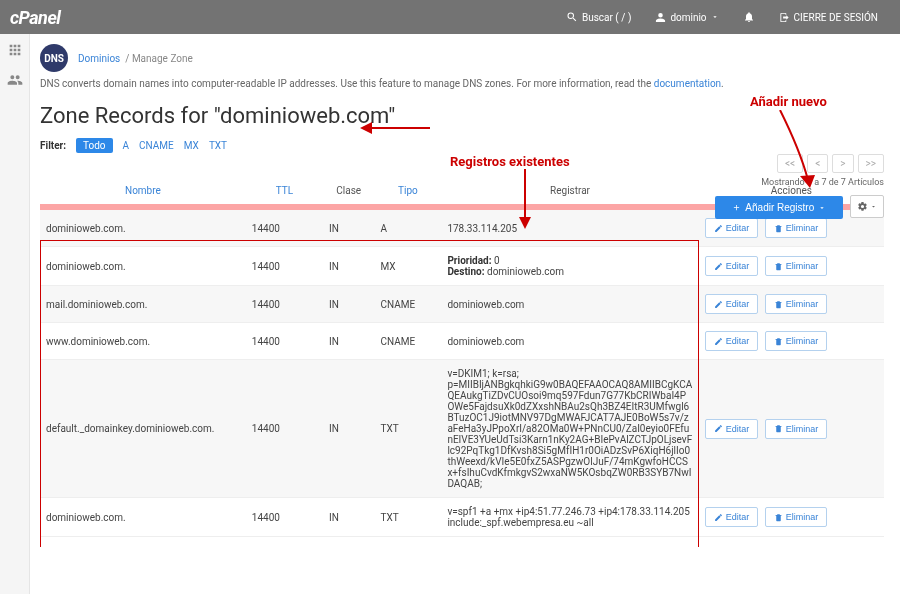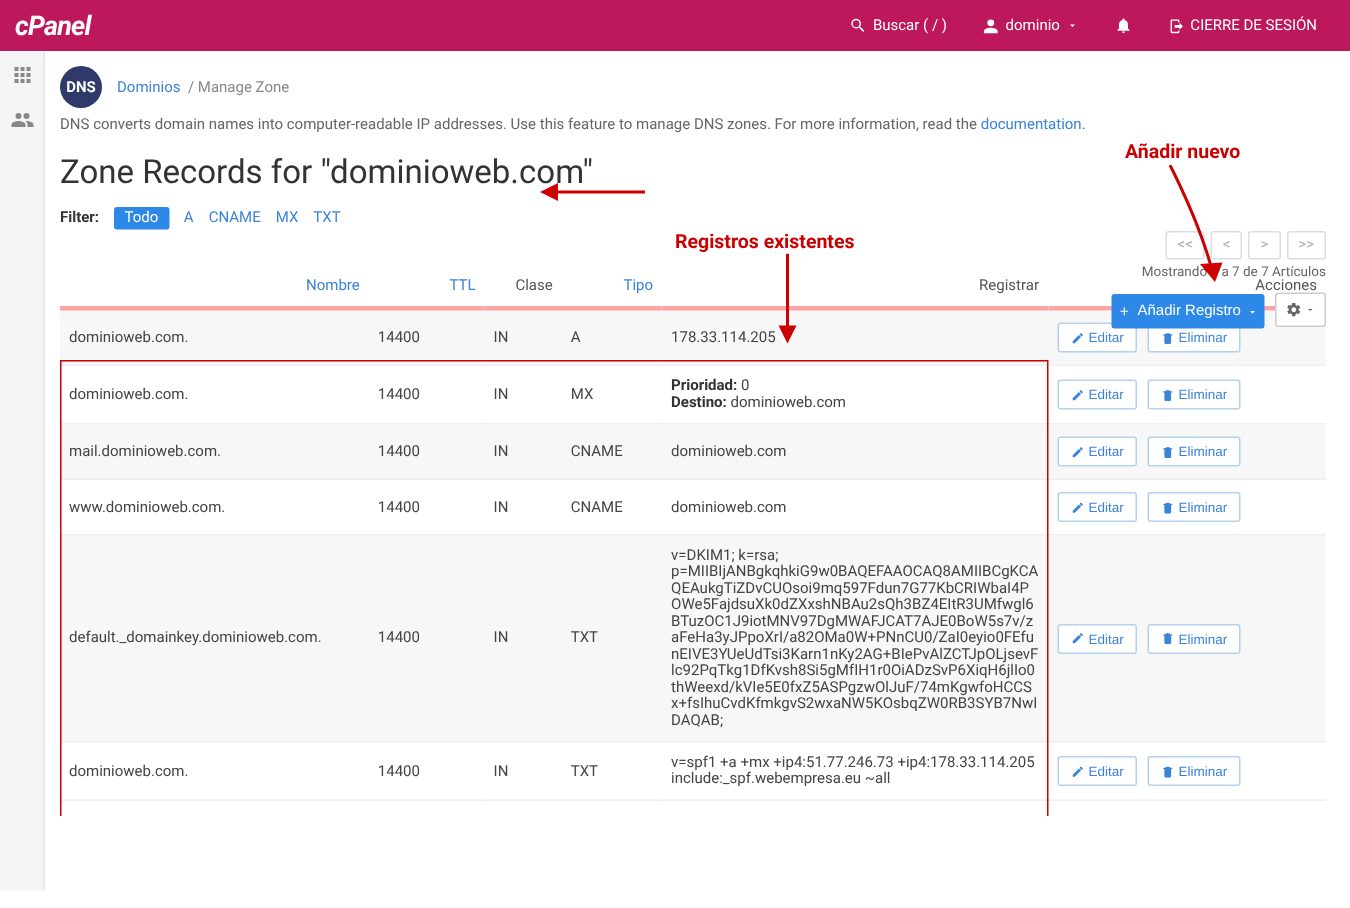--- a/index.html
+++ b/index.html
@@ -1,19 +1,19 @@
 <!DOCTYPE html>
 <html><head>
 <meta charset="utf-8">
 <style>
 * { box-sizing: border-box; margin: 0; padding: 0; }
 body { font-family: -apple-system, BlinkMacSystemFont, "Segoe UI", Roboto, Arial, sans-serif; font-size: 11px; color: #333; background: #fff; width: 900px; }
 
 
-.topbar { background: #be185d; color: #fff; height: 34px; display: flex; align-items: center; padding: 0 10px; }
+.topbar { background: #737373; color: #fff; height: 34px; display: flex; align-items: center; padding: 0 10px; }
 .logo { font-style: italic; font-weight: bold; font-size: 18px; letter-spacing: -0.5px; }
 .topbar-spacer { flex: 1; }
 .top-item { display: flex; align-items: center; gap: 4px; padding: 0 12px; font-size: 10px; cursor: pointer; }
 
 
 .leftrail { position: absolute; left: 0; top: 34px; width: 30px; background: #f5f5f5; border-right: 1px solid #e5e5e5; height: 560px; display: flex; flex-direction: column; align-items: center; padding-top: 8px; gap: 14px; }
 .rail-icon { width: 16px; height: 16px; fill: #888; cursor: pointer; }
 
 
 .main { margin-left: 30px; padding: 10px 16px 10px 10px; position: relative; }
@@ -35,26 +35,26 @@
 
 .filter-pills { display: flex; align-items: center; gap: 10px; font-size: 10px; margin-bottom: 14px; }
 .filter-pills .lbl { font-weight: bold; }
 .pill { color: #3a84d7; cursor: pointer; }
 .pill.active { background: #2d88e8; color: #fff; padding: 2px 7px; border-radius: 2px; }
 
 .toolbar-right { position: absolute; right: 16px; top: 120px; text-align: right; }
 .pager { display: flex; gap: 4px; justify-content: flex-end; margin-bottom: 4px;}
 .pager-btn { border: 1px solid #ddd; background: #fff; color: #aaa; padding: 3px 7px; font-size: 10px; border-radius: 2px; cursor: default; }
 .count-text { font-size: 9px; color: #666; margin-bottom: 8px; }
-.add-btn { background: #2d88e8; color: #fff; border: none; padding: 6px 4px; font-size: 10px; border-radius: 2px; cursor: pointer; display: inline-flex; align-items: center; gap: 4px; }
+.add-btn { background: #2d88e8; color: #fff; border: none; padding: 6px 17px; font-size: 10px; border-radius: 2px; cursor: pointer; display: inline-flex; align-items: center; gap: 4px; }
 .gear-btn { border: 1px solid #ccc; background: #fff; padding: 5px 6px; border-radius: 2px; cursor: pointer; margin-left: 4px; display: inline-flex; align-items: center; gap: 2px;}
 
 
 .tbl { width: 100%; border-collapse: collapse; margin-top: 24px; }
-.tbl th { text-align: right; font-weight: normal; font-size: 10px; color: #3a84d7; padding: 8px 6px; border-bottom: 3px solid #fca5a5; }
+.tbl th { text-align: center; font-weight: normal; font-size: 10px; color: #3a84d7; padding: 8px 6px; border-bottom: 6px solid #fca5a5; }
 .tbl th.plain { color: #555; }
 .tbl td { font-size: 10px; padding: 8px 6px; border-bottom: 1px solid #eee; vertical-align: middle; color: #444; word-break: break-word;}
 .tbl tbody tr:nth-child(odd) { background: #f7f7f7; }
 .col-name { width: 200px; }
 .col-ttl { width: 75px; margin-left: 16px; }
 .col-class { width: 50px; }
 .col-type { width: 65px; }
 .col-reg { width: 250px; }
 .col-act { width: 180px; }
 .act-btn { border: 1px solid #b4d1ee; background: #fff; color: #3a84d7; padding: 4px 8px; font-size: 9px; border-radius: 2px; cursor: pointer; display: inline-flex; align-items: center; gap: 3px; margin-right: 4px;}

